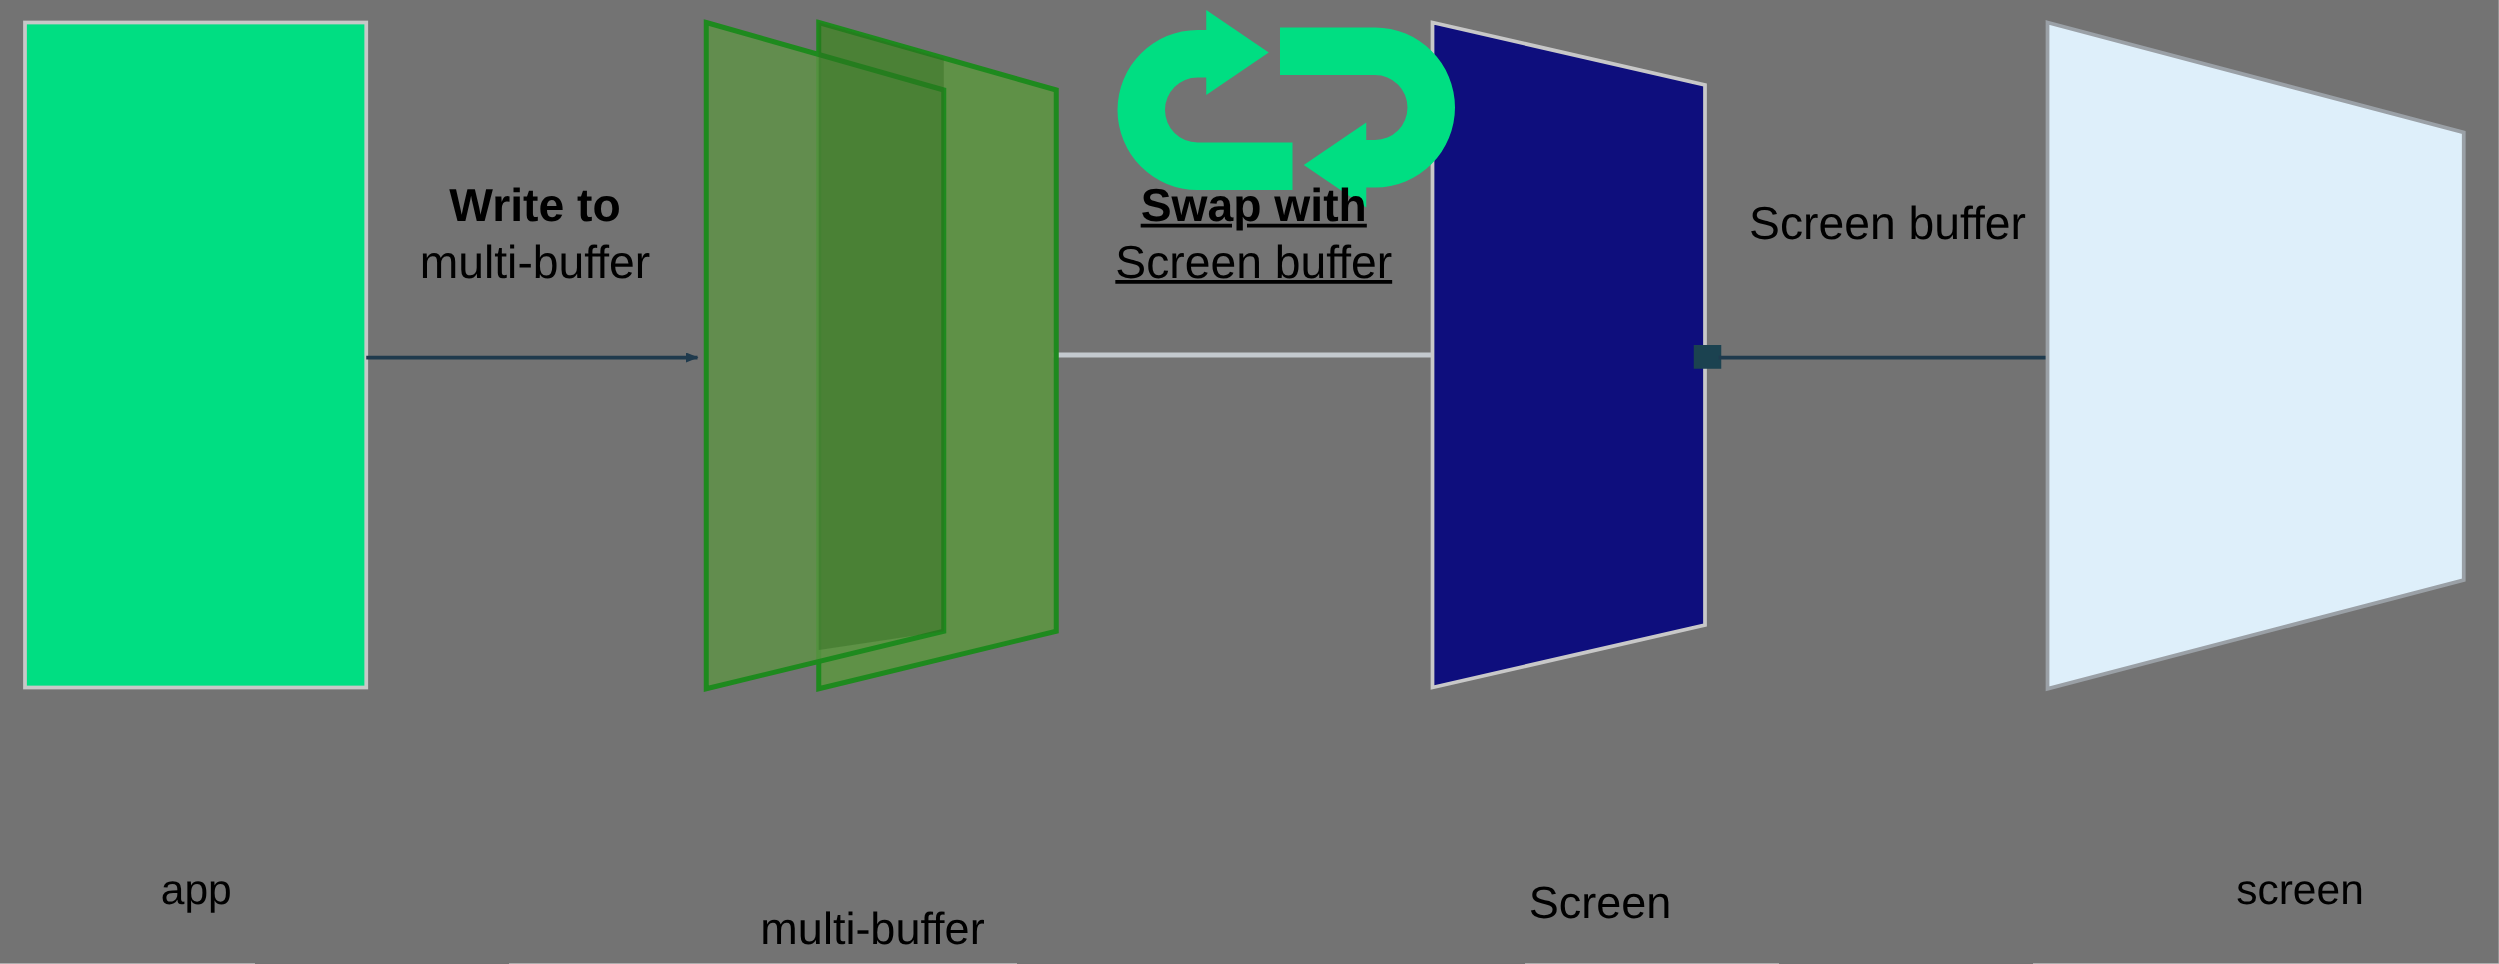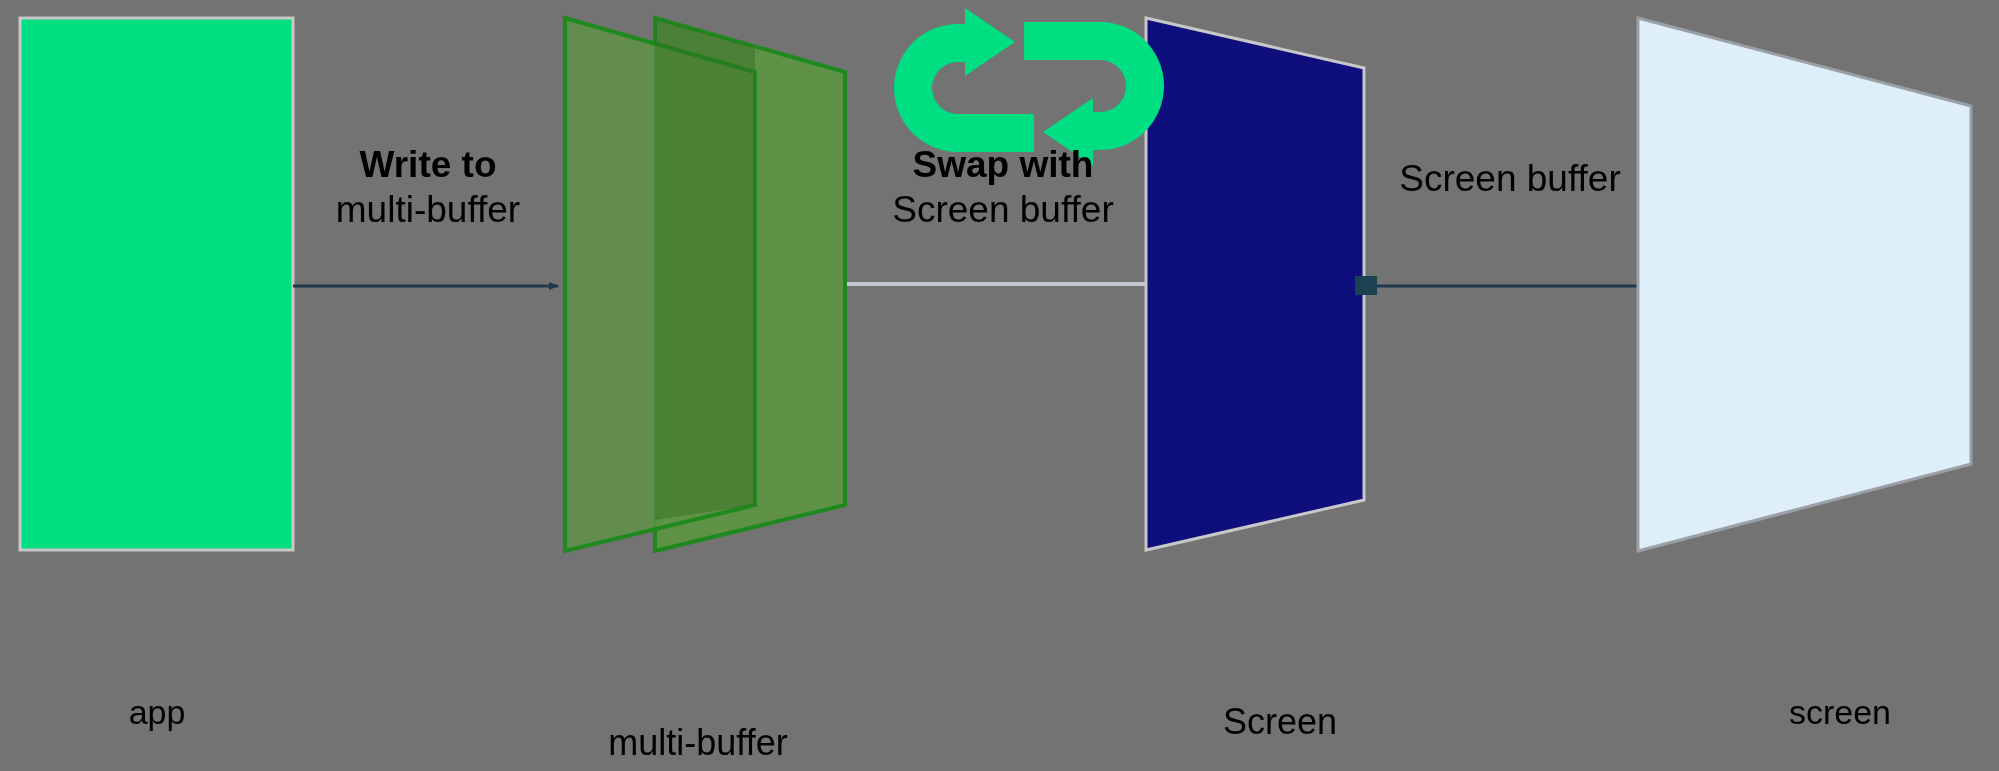--- a/index.html
+++ b/index.html
@@ -60,21 +60,21 @@
     left: 1130px; top: 616px; width: 300px; font-size: 36px;
   }
   #label-screen {
     left: 1660px; top: 612px; width: 360px; font-size: 34px;
   }
   
   #edge-write {
     left: 268px;  top: 142px;  width: 320px;
   }
   #edge-swap {
-    left: 838px;  top: 142px;  width: 330px;
+    left: 838px;  top: 142px;  width: 330px; text-decoration: underline;
   }
   #edge-read {
     left: 1340px; top: 156px;  width: 340px;
   }
   .node-line { display: block; }
 </style>
 </head>
 <body>
 
 <div id="canvas">

